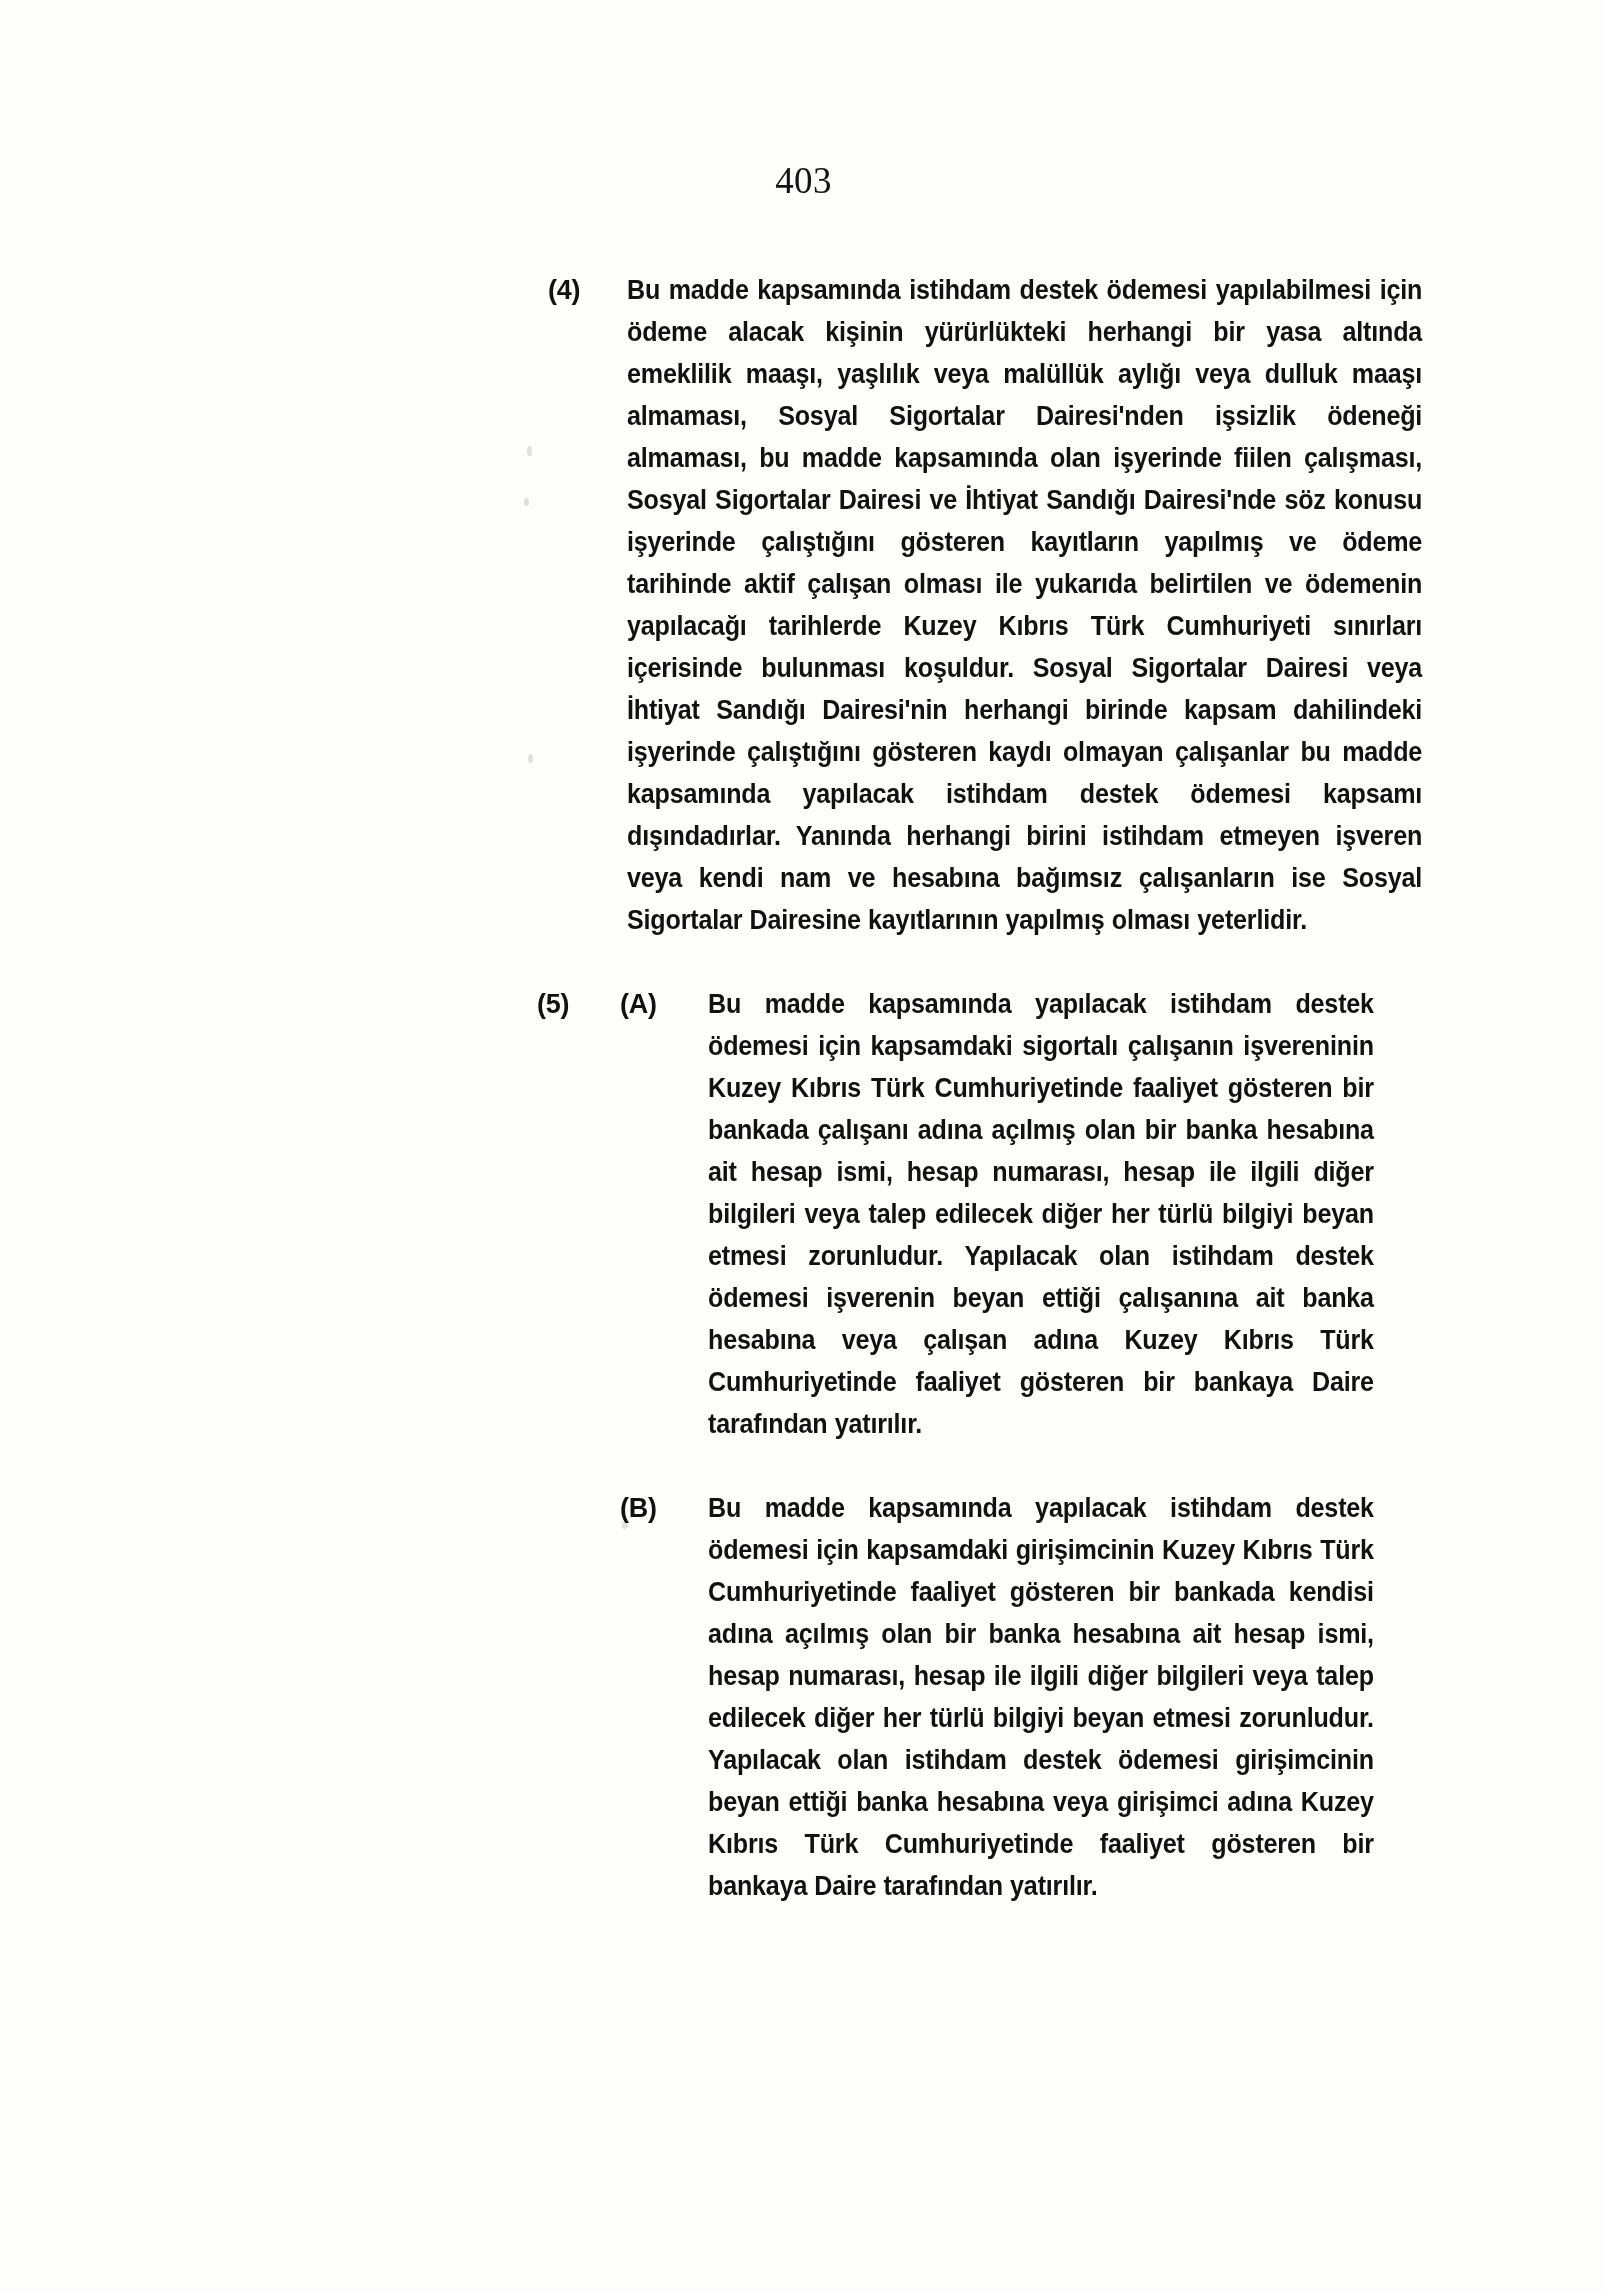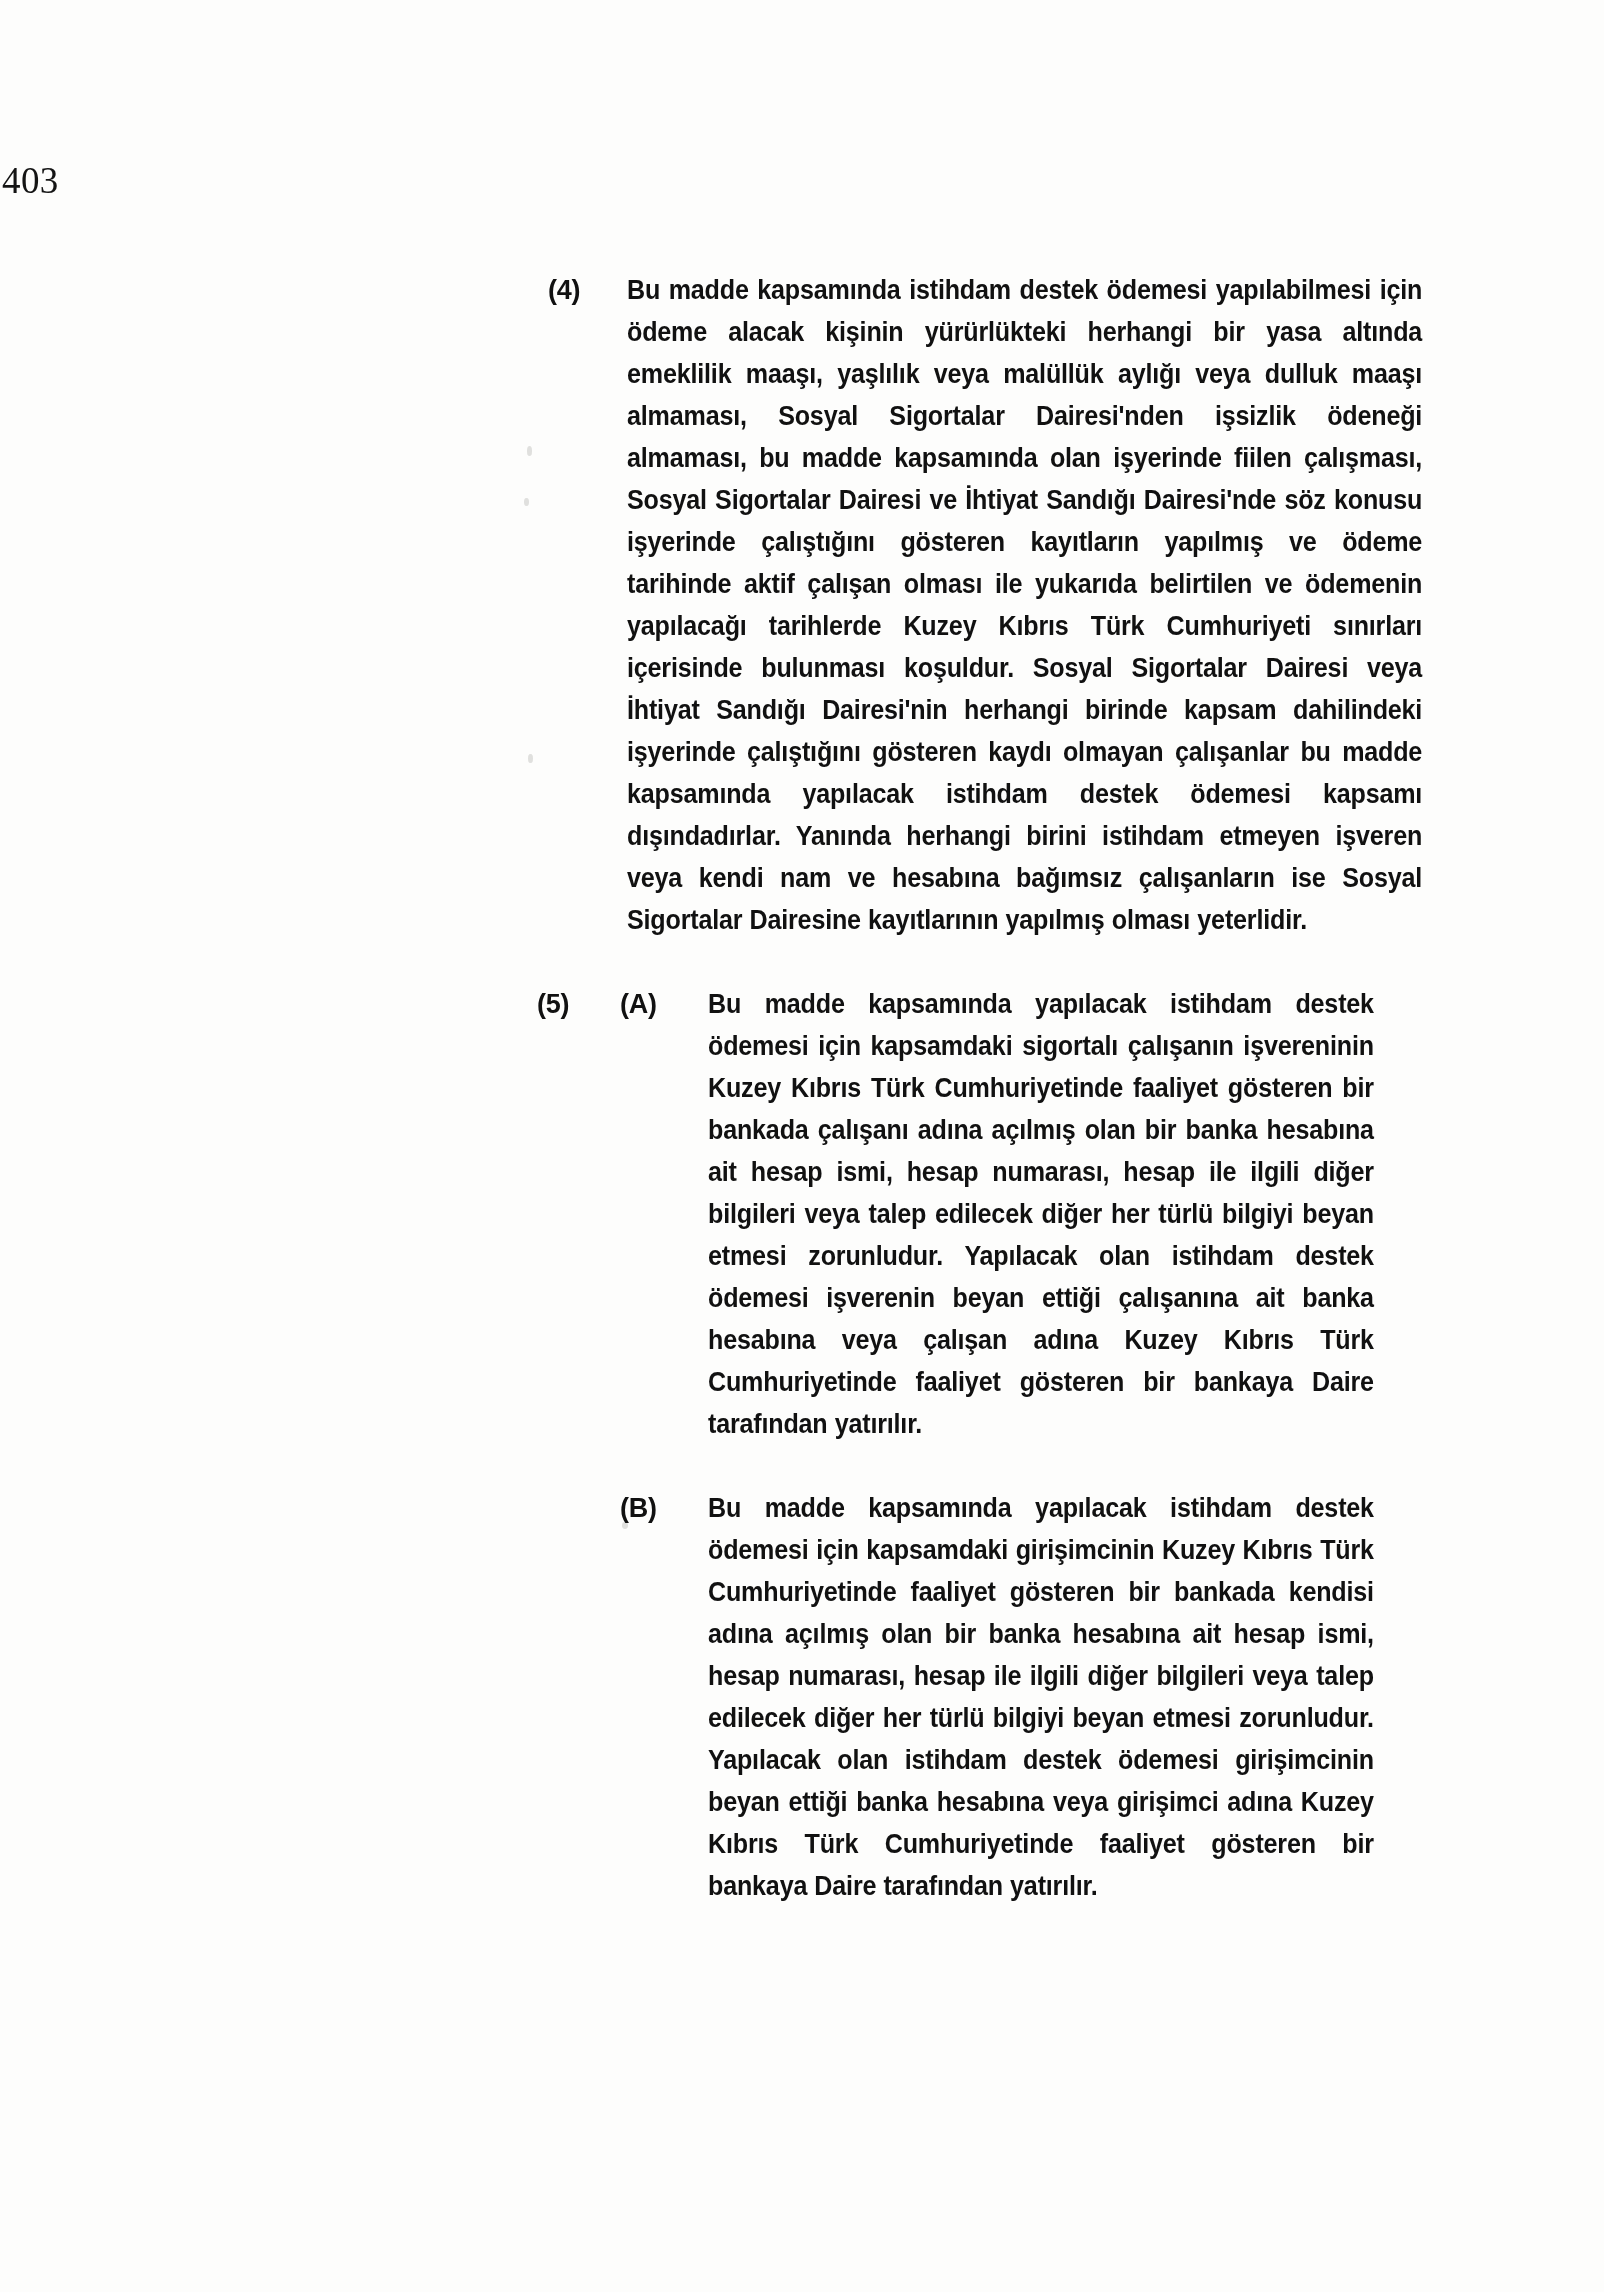--- a/index.html
+++ b/index.html
@@ -22,20 +22,21 @@
     inset: 0;
     background: #fdfdfc;
   }
 
   
   .page-number {
     position: absolute;
     top: 159px;
     left: 0;
     width: 1605px;
+    text-align: center;
     font-family: "Liberation Serif", "DejaVu Serif", serif;
     font-size: 37px;
     letter-spacing: 0.4px;
     color: #141414;
     padding-left: 2px;
     box-sizing: border-box;
   }
 
   
   .content {

